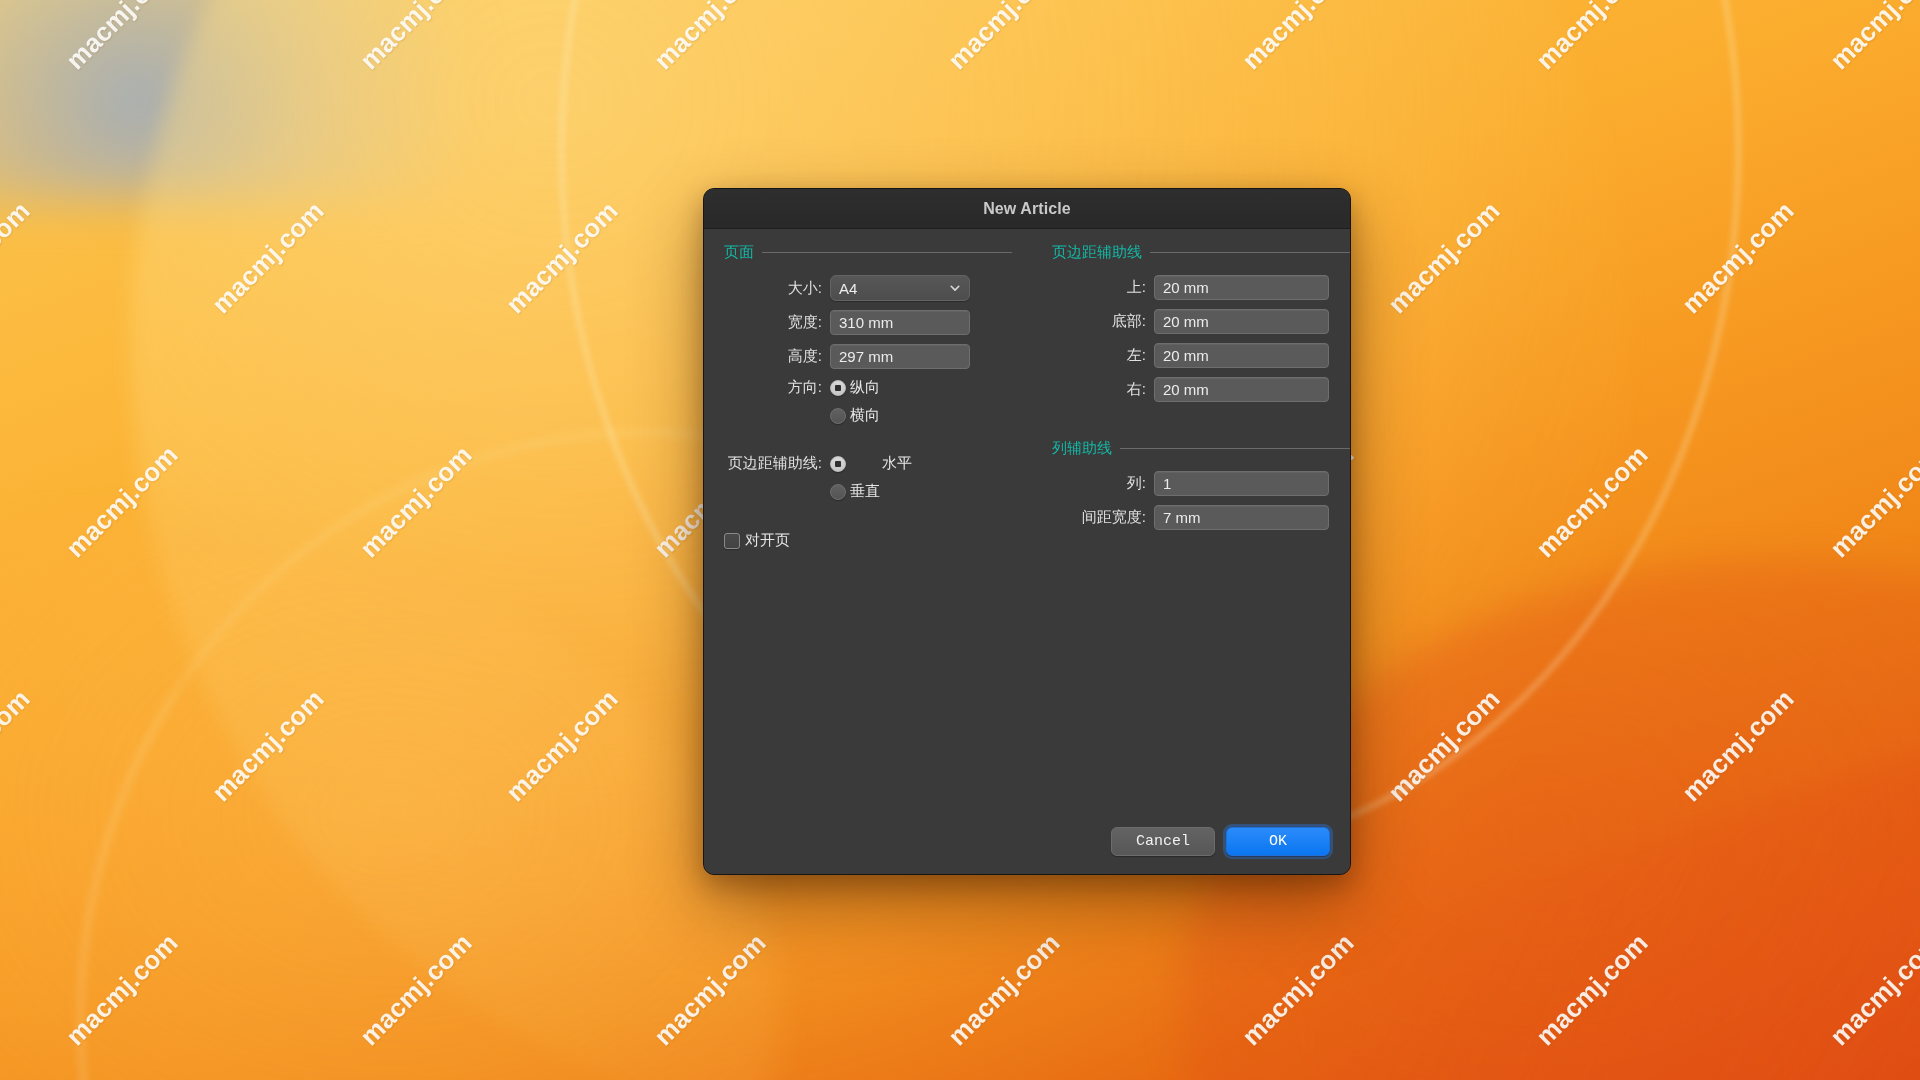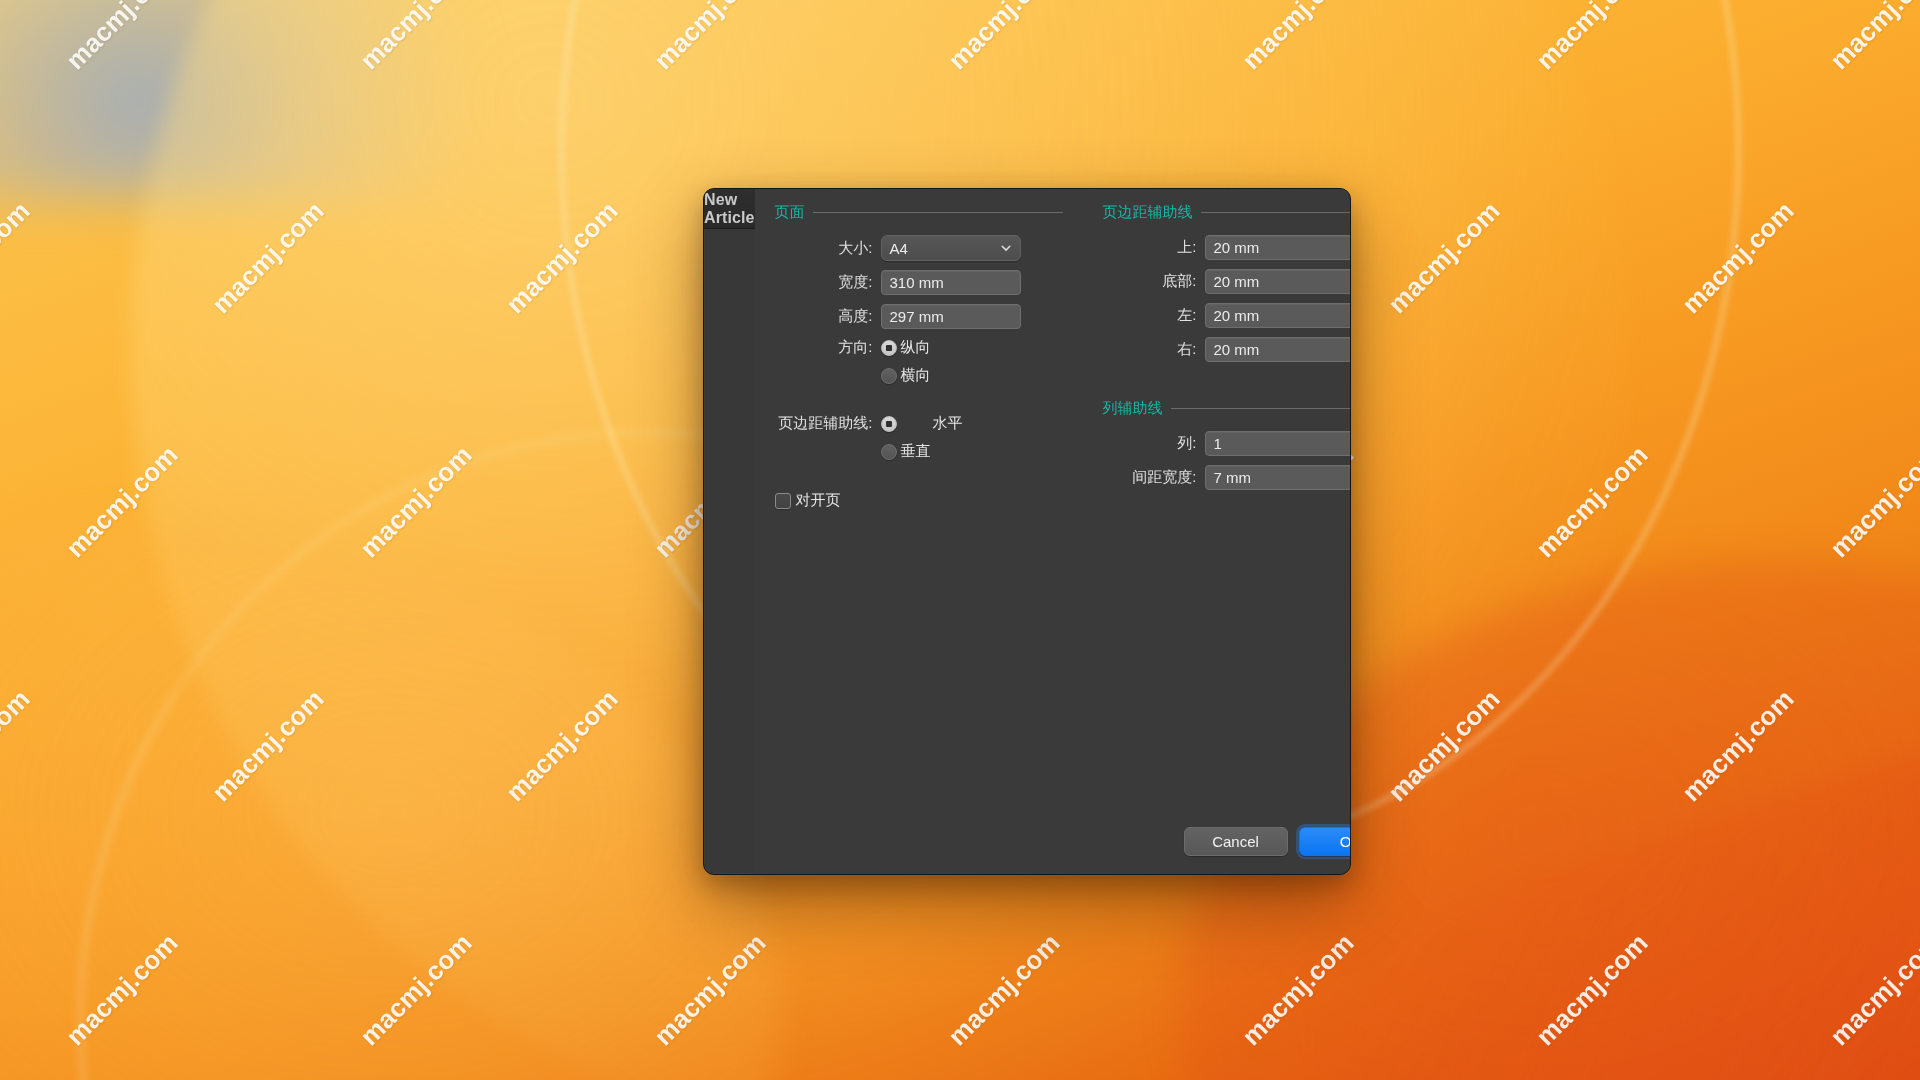--- a/index.html
+++ b/index.html
@@ -147,21 +147,21 @@
     border-radius: 11px;
     background: #383838;
     border: 1px solid #151515;
     box-shadow:
       0 28px 70px rgba(70,30,0,0.46),
       0 10px 26px rgba(60,25,0,0.32),
       0 0 0 0.5px rgba(255,255,255,0.05) inset;
     z-index: 60;
     overflow: hidden;
     display: flex;
-    flex-direction: row;
+    flex-direction: column;
   }
 
   .titlebar {
     height: 40px;
     flex: 0 0 40px;
     background: linear-gradient(180deg, #2e2e2e 0%, #292929 100%);
     border-bottom: 1px solid #1e1e1e;
     display: flex;
     align-items: center;
     justify-content: center;
@@ -331,21 +331,21 @@
     bottom: 18px;
     display: flex;
     align-items: center;
     gap: 11px;
   }
   .btn {
     height: 29px;
     min-width: 104px;
     border-radius: 6px;
     font-size: 15px;
-    font-family: Liberation Sans, sans-serif;
+    font-family: Liberation Mono, monospace;
     display: flex;
     align-items: center;
     justify-content: center;
     border: 1px solid transparent;
     cursor: default;
     padding: 0 14px;
   }
   .btn-cancel {
     background: linear-gradient(180deg, #636363 0%, #575757 100%);
     border-color: #6c6c6c;

